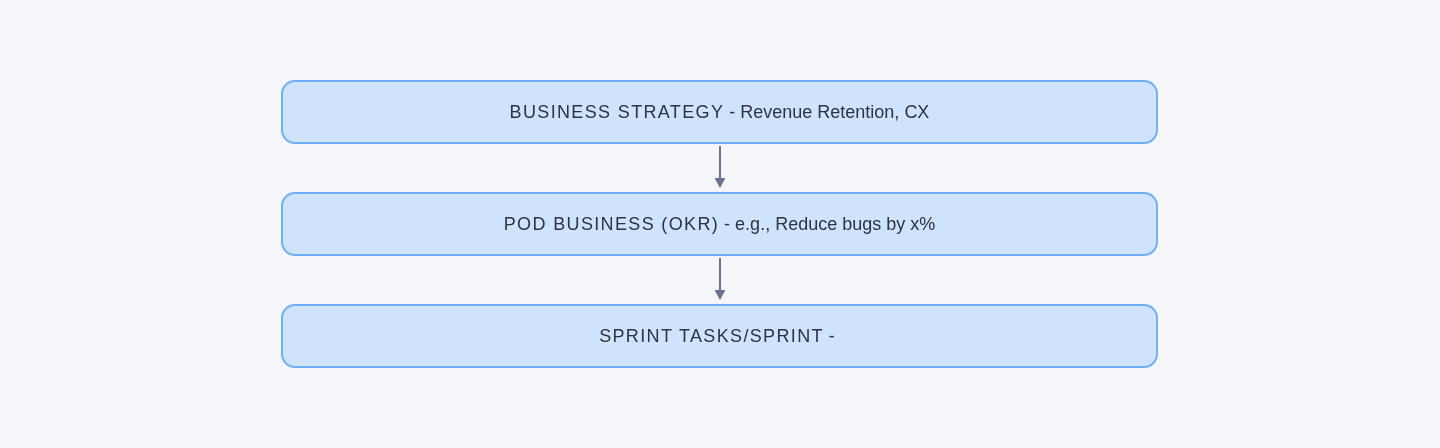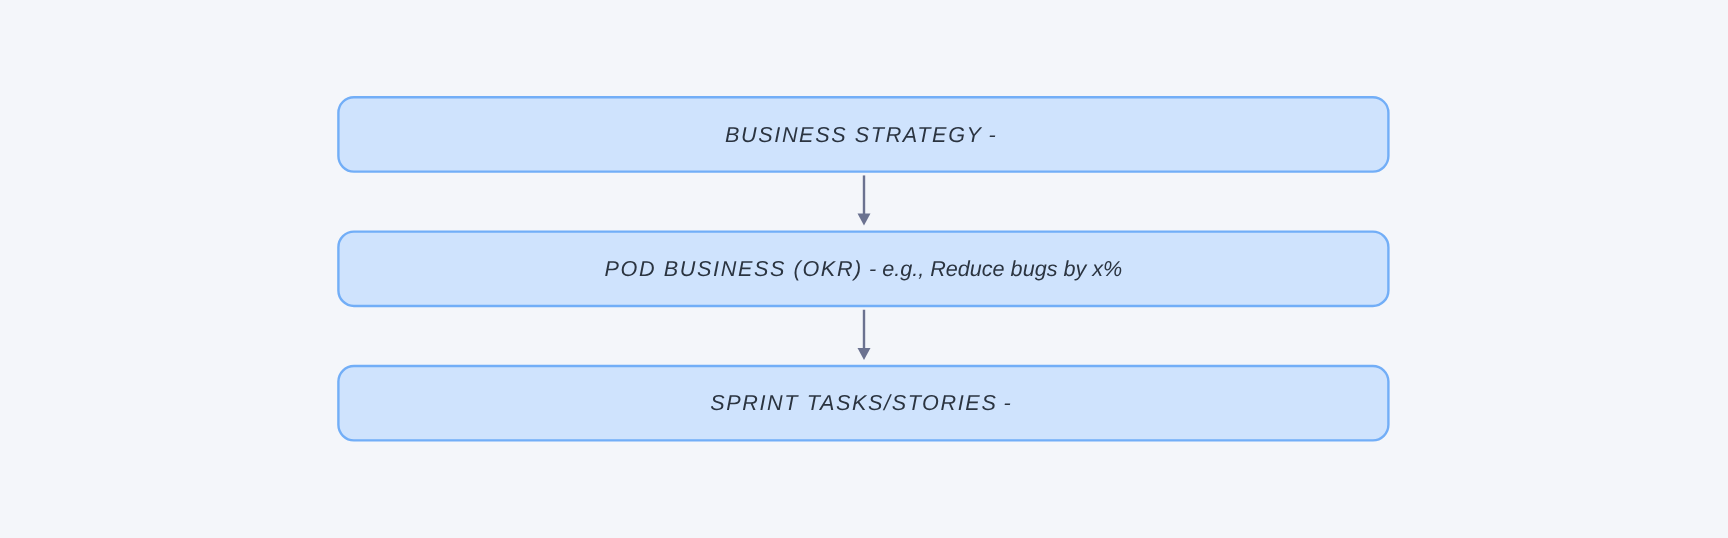--- a/index.html
+++ b/index.html
@@ -31,21 +31,20 @@
     background: #cfe3fd;
     border: 2px solid #72aef7;
     border-radius: 14px;
     display: flex;
     align-items: center;
     justify-content: center;
     color: #2b3440;
     font-size: 18px;
     line-height: 1;
     white-space: nowrap;
-    font-style: italic;
   }
   .node-text {
     display: inline-flex;
     align-items: baseline;
   }
   .node-key {
     letter-spacing: 1.35px;
   }
   .node-sep {
     letter-spacing: 0;
@@ -67,20 +66,21 @@
 </head>
 <body>
 
 <div class="canvas">
   <div class="flow">
 
     <div class="node">
       <span class="node-text">
         <span class="node-key">BUSINESS STRATEGY</span>
           <span class="node-sep"> - </span>
+          <span class="node-desc">Revenue Retention, CX</span>
       </span>
     </div>
 
     <div class="connector">
       <svg class="arrow-svg" width="16" height="44" viewBox="0 0 16 44">
         <line x1="8" y1="0" x2="8" y2="34" stroke="#6b7290" stroke-width="2"></line>
         <polygon points="2.6,32 13.4,32 8,42" fill="#6b7290"></polygon>
       </svg>
     </div>
 
@@ -94,19 +94,19 @@
 
     <div class="connector">
       <svg class="arrow-svg" width="16" height="44" viewBox="0 0 16 44">
         <line x1="8" y1="0" x2="8" y2="34" stroke="#6b7290" stroke-width="2"></line>
         <polygon points="2.6,32 13.4,32 8,42" fill="#6b7290"></polygon>
       </svg>
     </div>
 
     <div class="node">
       <span class="node-text">
-        <span class="node-key">SPRINT TASKS/STORIES</span>
+        <span class="node-key">SPRINT TASKS/SPRINT</span>
           <span class="node-sep"> - </span>
       </span>
     </div>
 
   </div>
 </div>
 
 </body></html>

